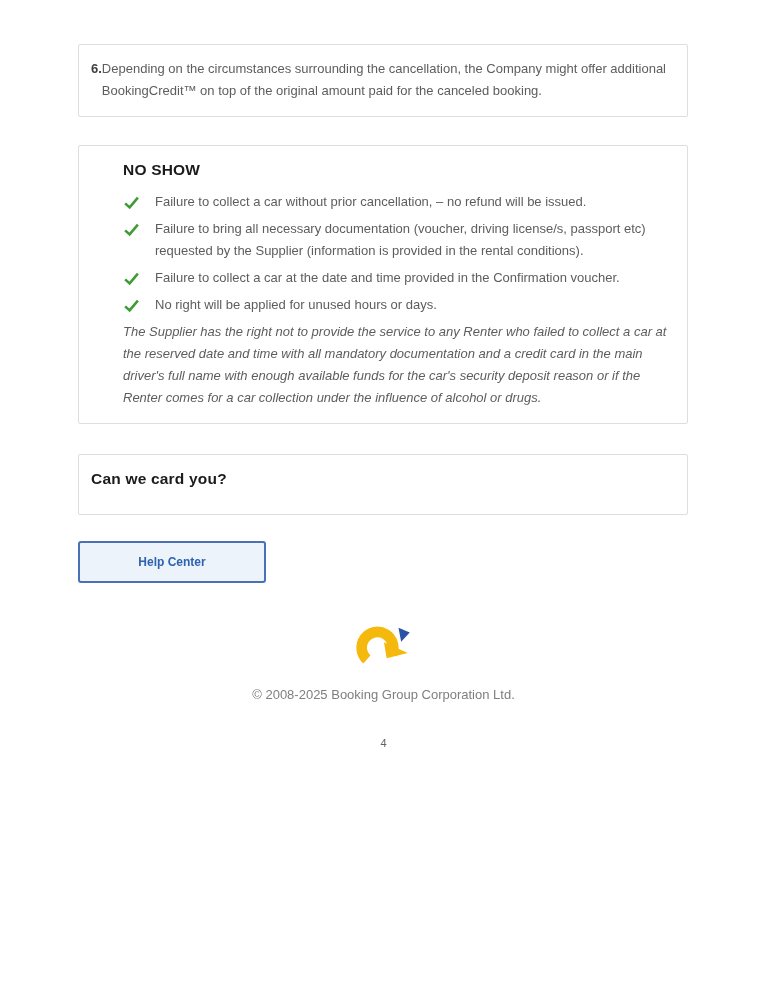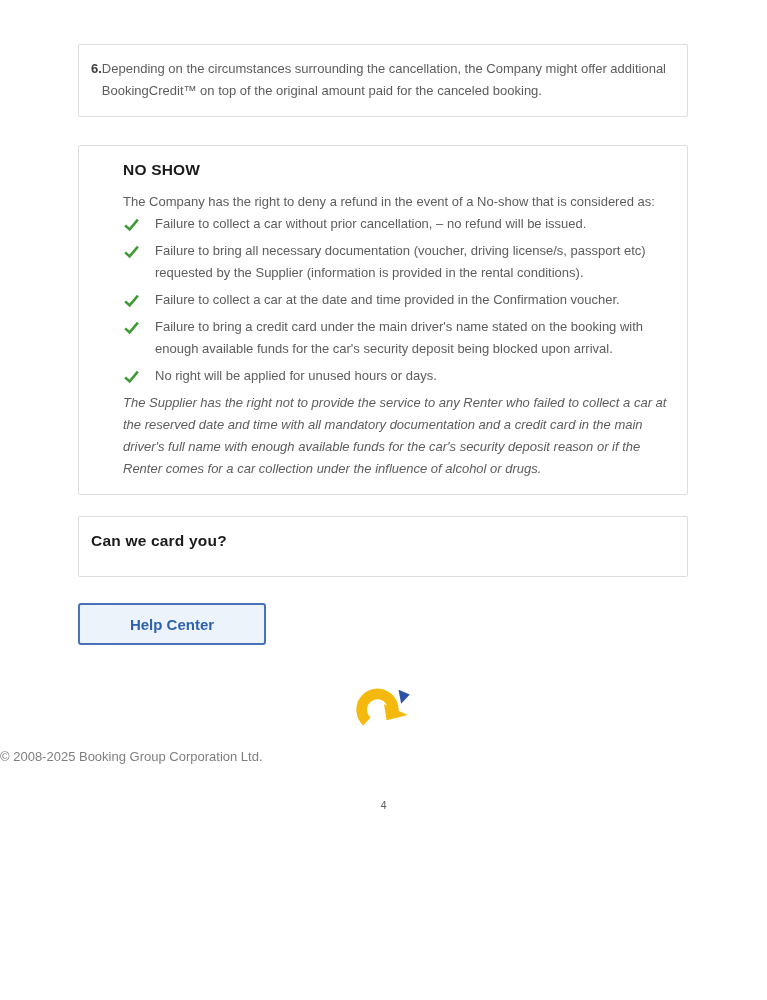--- a/index.html
+++ b/index.html
@@ -10,21 +10,21 @@
   }
   .page { padding-top: 44px; }
 
   .card {
     box-sizing: border-box; width: 610px; margin-left: 78px;
     background: #ffffff; border: 1px solid #dedede; border-radius: 2px;
     padding: 13px 14px 14px 12px;
     font-size: 13px; line-height: 22px;
   }
   .card-clause { margin-bottom: 28px; }
-  .card-noshow { margin-bottom: 21px; padding-left: 44px; }
+  .card-noshow { margin-bottom: 30px; padding-left: 44px; }
 
   .clause-row { display: flex; }
   .clause-num { font-weight: bold; color: #3e3e3e; flex: 0 0 auto; }
 
   h2.card-title {
     margin: 1px 0 12px 0; font-size: 15.5px; line-height: 19px;
     color: #1b1b1b; letter-spacing: 0.2px; font-weight: bold;
   }
   .card p { margin: 0; }
   .intro { margin-bottom: 7px; }
@@ -33,30 +33,30 @@
   ul.checks { list-style: none; margin: 0 0 0 0; padding: 0; }
   ul.checks li { display: flex; margin: 0 0 5px 0; }
   .check-cell { flex: 0 0 32px; padding-top: 3px; }
   .check-cell svg { display: block; }
   .bullet-text { flex: 1 1 auto; }
 
   .help-btn {
     display: block; box-sizing: border-box;
     margin: 26px 0 0 78px; width: 188px; height: 42px;
     background: #edf3fb; border: 2px solid #4a71b7; border-radius: 3px;
-    color: #2d62ae; font-weight: bold; font-size: 15px;
+    color: #2d62ae; font-weight: bold; font-size: 12px;
     font-family: "Liberation Sans", "DejaVu Sans", sans-serif;
     cursor: pointer; text-align: center;
   }
 
   .logo-wrap { margin-top: 42px; text-align: center; height: 40px; }
   .logo-wrap svg { display: inline-block; }
 
   .copyright {
-    margin: 22px 0 0 0; 
+    margin: 22px 0 0 0; text-align: center;
     font-size: 13px; line-height: 16px; color: #7f7f7f;
   }
   .page-num {
     margin: 34px 0 0 0; text-align: center;
     font-size: 11px; line-height: 13px; color: #636363;
   }
 </style>
 </head>
 <body>
 
@@ -64,21 +64,20 @@
 
   <section class="card card-clause">
     <div class="clause-row">
       <span class="clause-num">6.</span>
       <span class="clause-text">Depending on the circumstances surrounding the cancellation, the Company might offer additional BookingCredit™ on top of the original amount paid for the canceled booking.</span>
     </div>
   </section>
 
   <section class="card card-noshow">
     <h2 class="card-title">NO SHOW</h2>
-    <p class="intro">The Company has the right to deny a refund in the event of a No-show that is considered as:</p>
     <ul class="checks">
       <li>
         <span class="check-cell">
             <svg width="17" height="17" viewBox="0 0 20 20">
               <path d="M2.5 11 L7.8 15.8 L17.5 4.2" stroke="#3F9C35" stroke-width="3" fill="none"></path>
             </svg>
           </span>
         <span class="bullet-text">Failure to collect a car without prior cancellation, – no refund will be issued.</span>
       </li>
       <li>
@@ -89,28 +88,20 @@
           </span>
         <span class="bullet-text">Failure to bring all necessary documentation (voucher, driving license/s, passport etc) requested by the Supplier (information is provided in the rental conditions).</span>
       </li>
       <li>
         <span class="check-cell">
             <svg width="17" height="17" viewBox="0 0 20 20">
               <path d="M2.5 11 L7.8 15.8 L17.5 4.2" stroke="#3F9C35" stroke-width="3" fill="none"></path>
             </svg>
           </span>
         <span class="bullet-text">Failure to collect a car at the date and time provided in the Confirmation voucher.</span>
-      </li>
-      <li>
-        <span class="check-cell">
-            <svg width="17" height="17" viewBox="0 0 20 20">
-              <path d="M2.5 11 L7.8 15.8 L17.5 4.2" stroke="#3F9C35" stroke-width="3" fill="none"></path>
-            </svg>
-          </span>
-        <span class="bullet-text">Failure to bring a credit card under the main driver's name stated on the booking with enough available funds for the car's security deposit being blocked upon arrival.</span>
       </li>
       <li>
         <span class="check-cell">
             <svg width="17" height="17" viewBox="0 0 20 20">
               <path d="M2.5 11 L7.8 15.8 L17.5 4.2" stroke="#3F9C35" stroke-width="3" fill="none"></path>
             </svg>
           </span>
         <span class="bullet-text">No right will be applied for unused hours or days.</span>
       </li>
     </ul>

